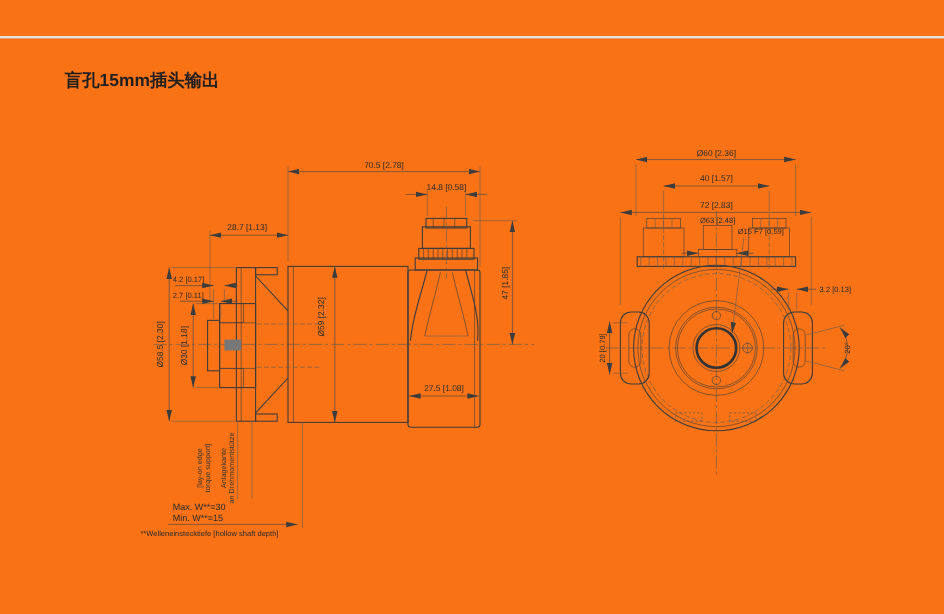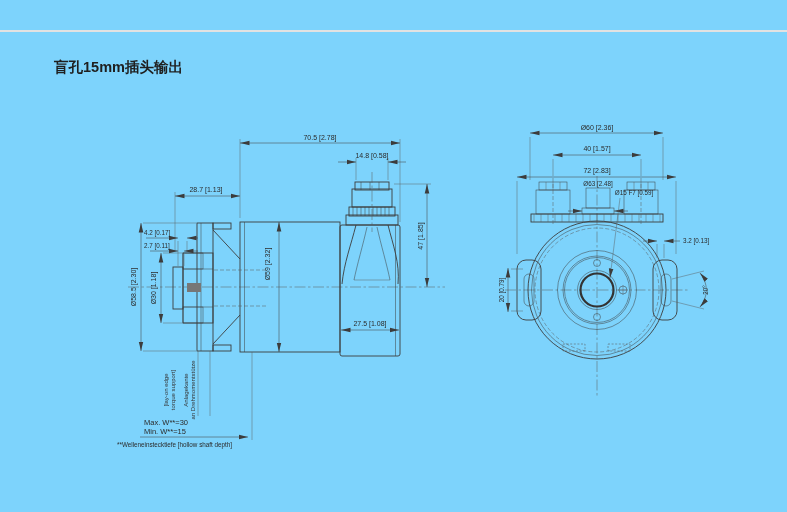--- a/index.html
+++ b/index.html
@@ -1,16 +1,16 @@
 <!DOCTYPE html>
 <html><head>
 <meta charset="utf-8">
 <style>
   html,body{margin:0;padding:0;background:#ffffff;}
-  .page{position:relative;width:787px;height:512px;background:#7dd3fc;overflow:hidden;
+  .page{position:relative;width:787px;height:512px;background:#f97316;overflow:hidden;
         font-family:"Liberation Sans",sans-serif;}
   .topline{position:absolute;left:0;top:30px;width:787px;height:2px;background:#e2e2e2;}
   .title{position:absolute;left:54px;top:58px;font-size:14.5px;font-weight:bold;color:#1f1f1f;}
   svg{position:absolute;left:0;top:0;}
   .ln  {fill:none;stroke:#3c3c3c;stroke-width:0.9;}
   .lnt {fill:none;stroke:#3c3c3c;stroke-width:0.5;}
   .dim {fill:none;stroke:#474747;stroke-width:0.55;}
   .ext {fill:none;stroke:#5a5a5a;stroke-width:0.45;}
   .cl  {fill:none;stroke:#5a5a5a;stroke-width:0.5;stroke-dasharray:11 2.5 2.5 2.5;}
   .dash{fill:none;stroke:#5a5a5a;stroke-width:0.5;stroke-dasharray:4 2;}

